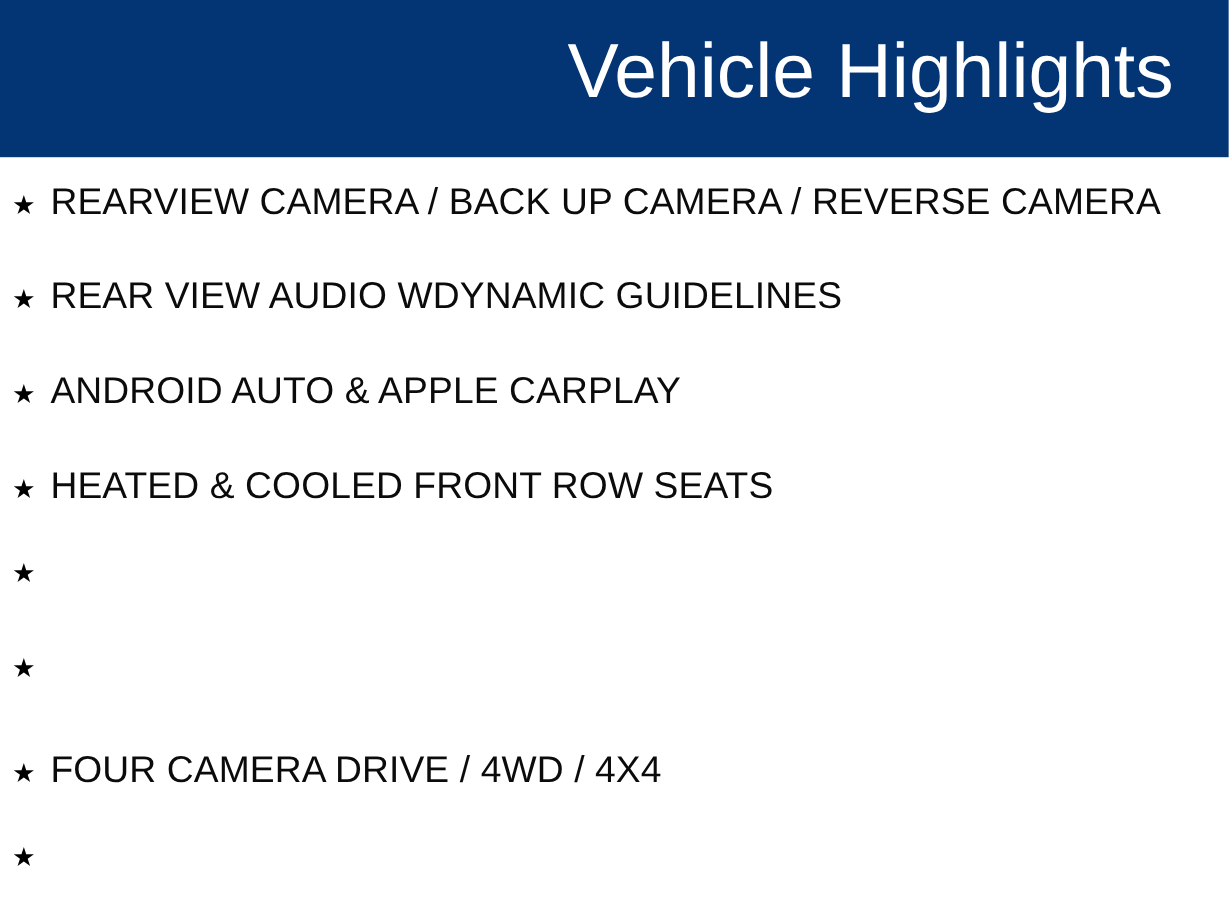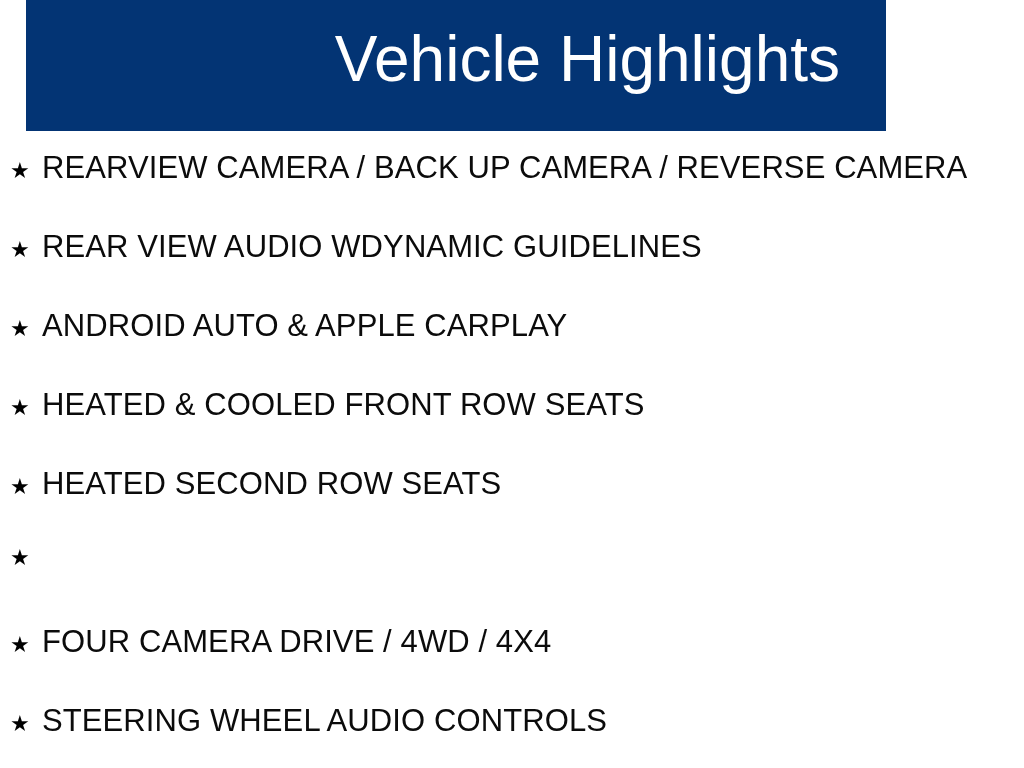--- a/index.html
+++ b/index.html
@@ -22,24 +22,23 @@
     width: 1024px;
     height: 768px;
     background: #ffffff;
   }
 
   
   .header-band {
     position: absolute;
     left: 0;
     top: 0;
-    width: 860px;
+    width: 1024px;
     height: 131px;
     background: #033474;
-    margin-left: 26px;
   }
 
   .header-title {
     position: absolute;
     right: 46px;
     top: 27px;
     font-family: "Liberation Sans", sans-serif;
     font-size: 64px;
     font-weight: 400;
     line-height: 1.0;
@@ -114,32 +113,30 @@
       <span class="highlight-text">ANDROID AUTO &amp; APPLE CARPLAY</span>
     </li>
 
     <li class="highlight-item">
       <span class="bullet-star">★</span>
       <span class="highlight-text">HEATED &amp; COOLED FRONT ROW SEATS</span>
     </li>
 
     <li class="highlight-item">
       <span class="bullet-star">★</span>
-      <span class="highlight-text">HEATED SECOND ROW SEATS</span>
     </li>
 
     <li class="highlight-item">
       <span class="bullet-star">★</span>
     </li>
 
     <li class="highlight-item">
       <span class="bullet-star">★</span>
       <span class="highlight-text">FOUR CAMERA DRIVE / 4WD / 4X4</span>
     </li>
 
     <li class="highlight-item">
       <span class="bullet-star">★</span>
-      <span class="highlight-text">STEERING WHEEL AUDIO CONTROLS</span>
     </li>
 
   </ul>
 
 </div>
 
 </body></html>

